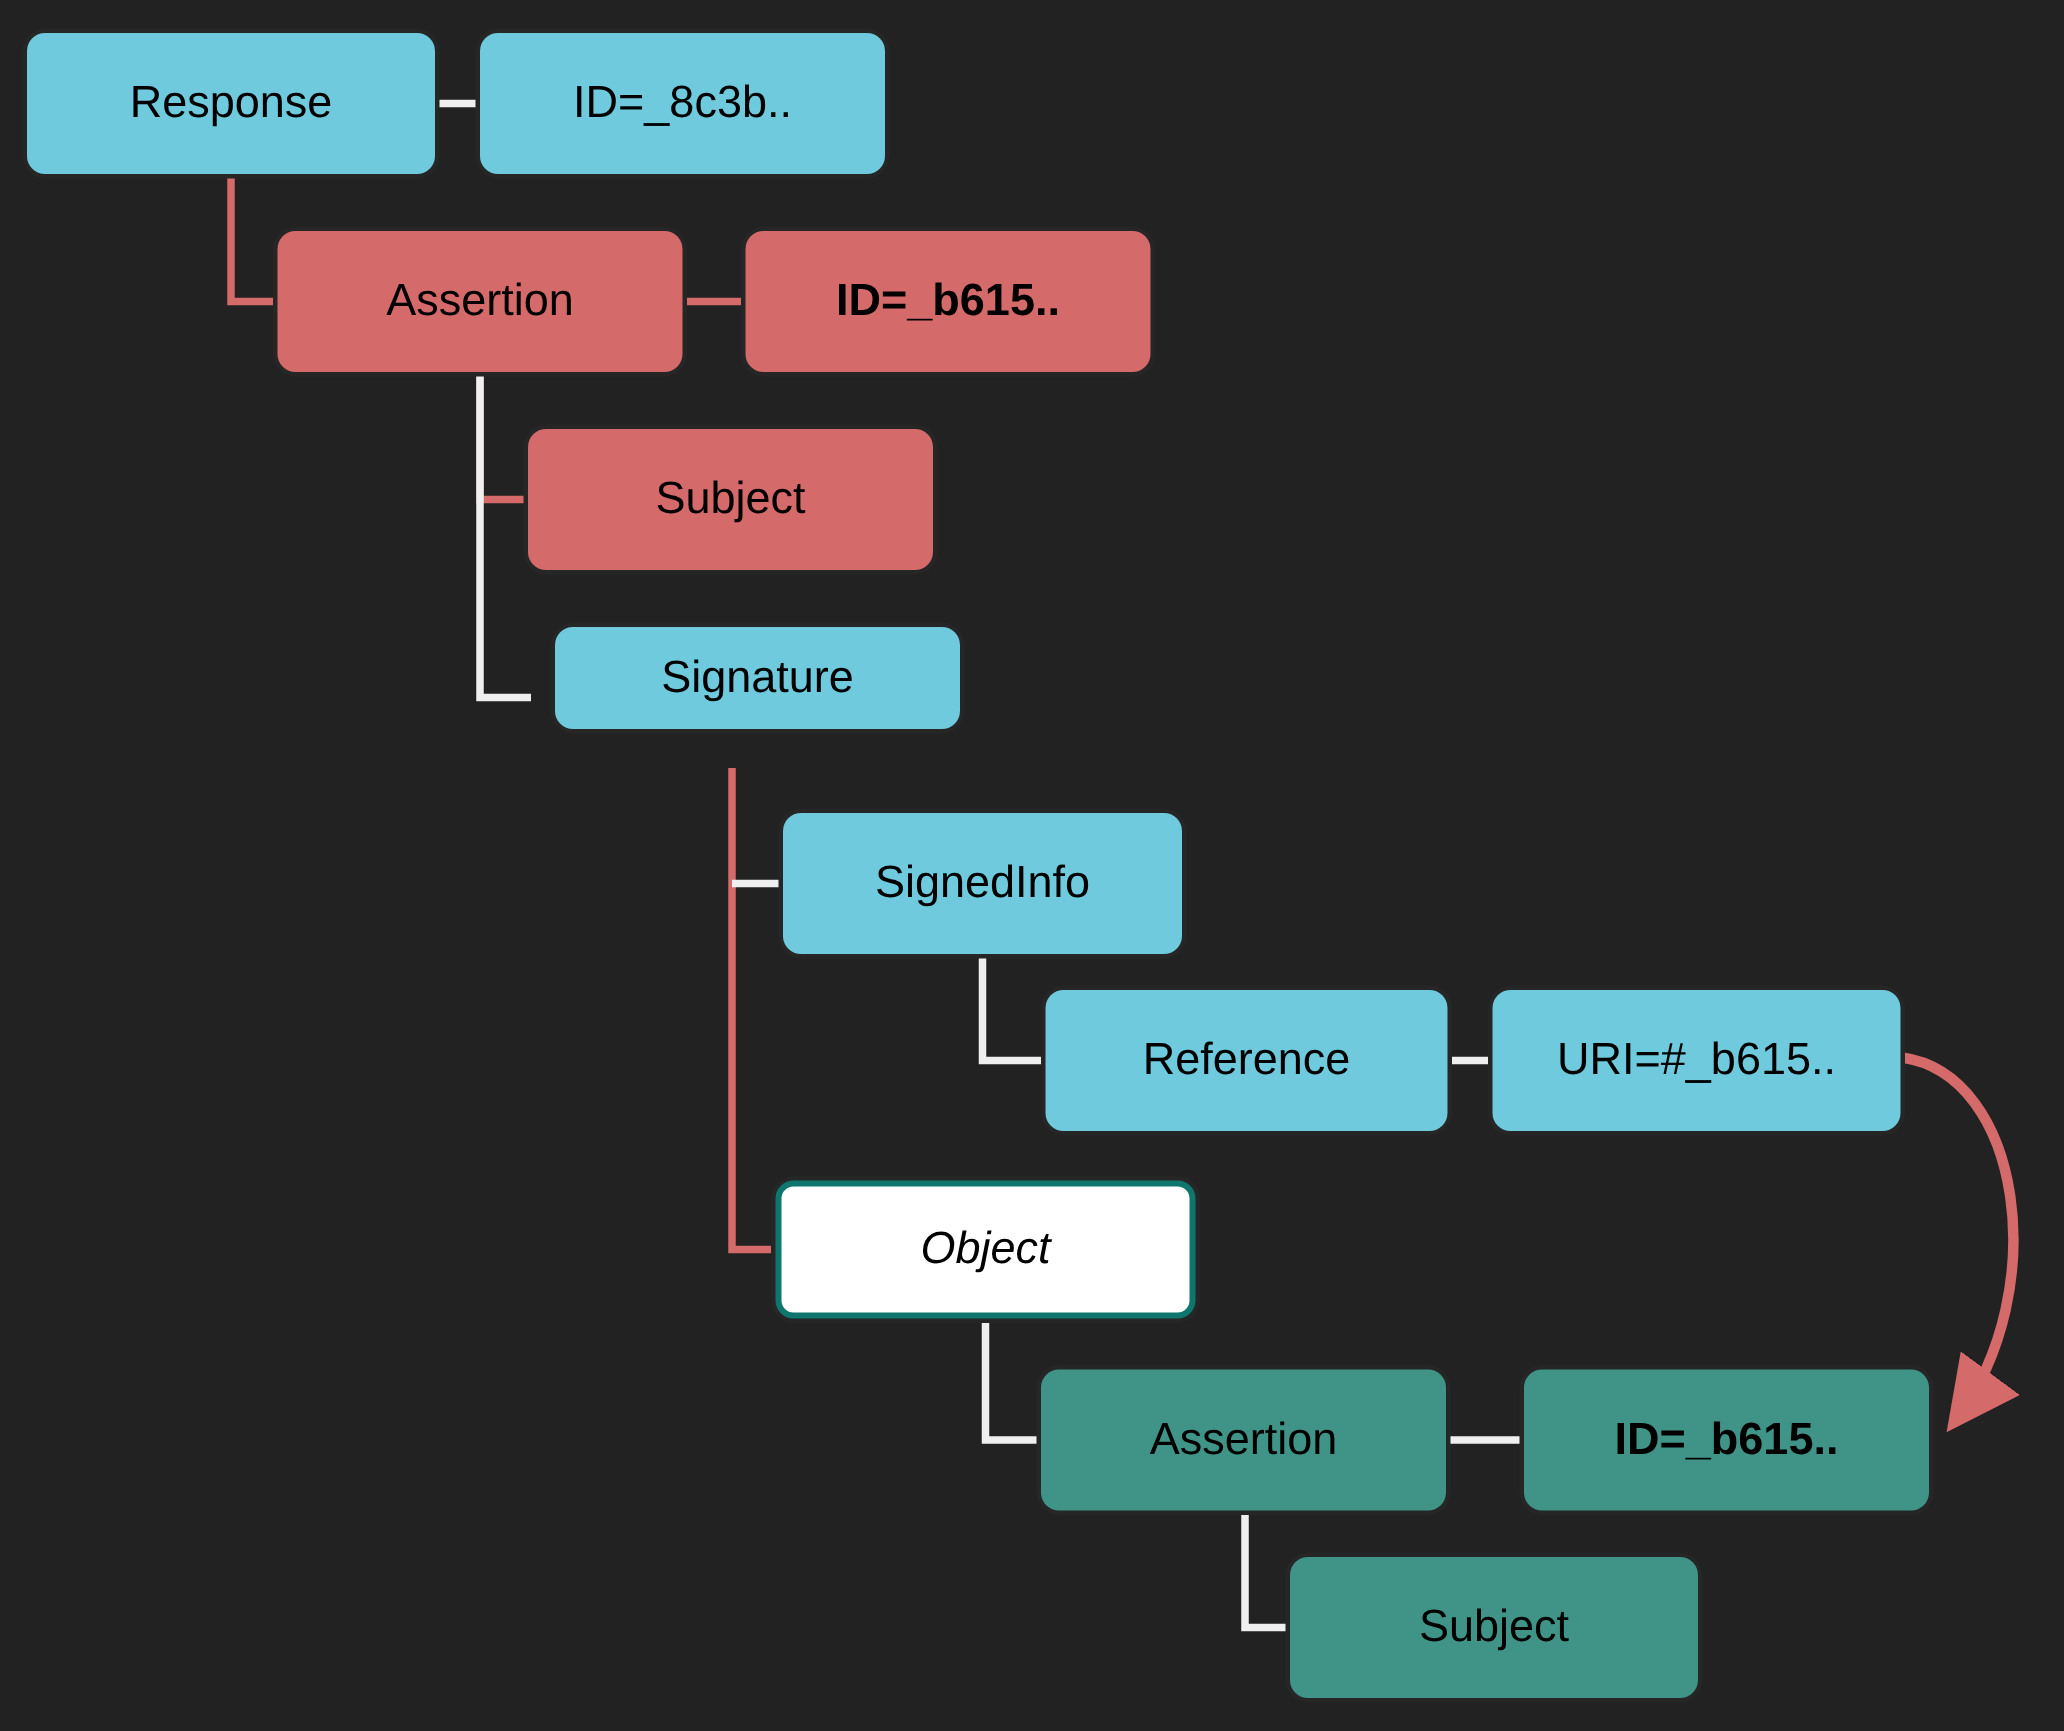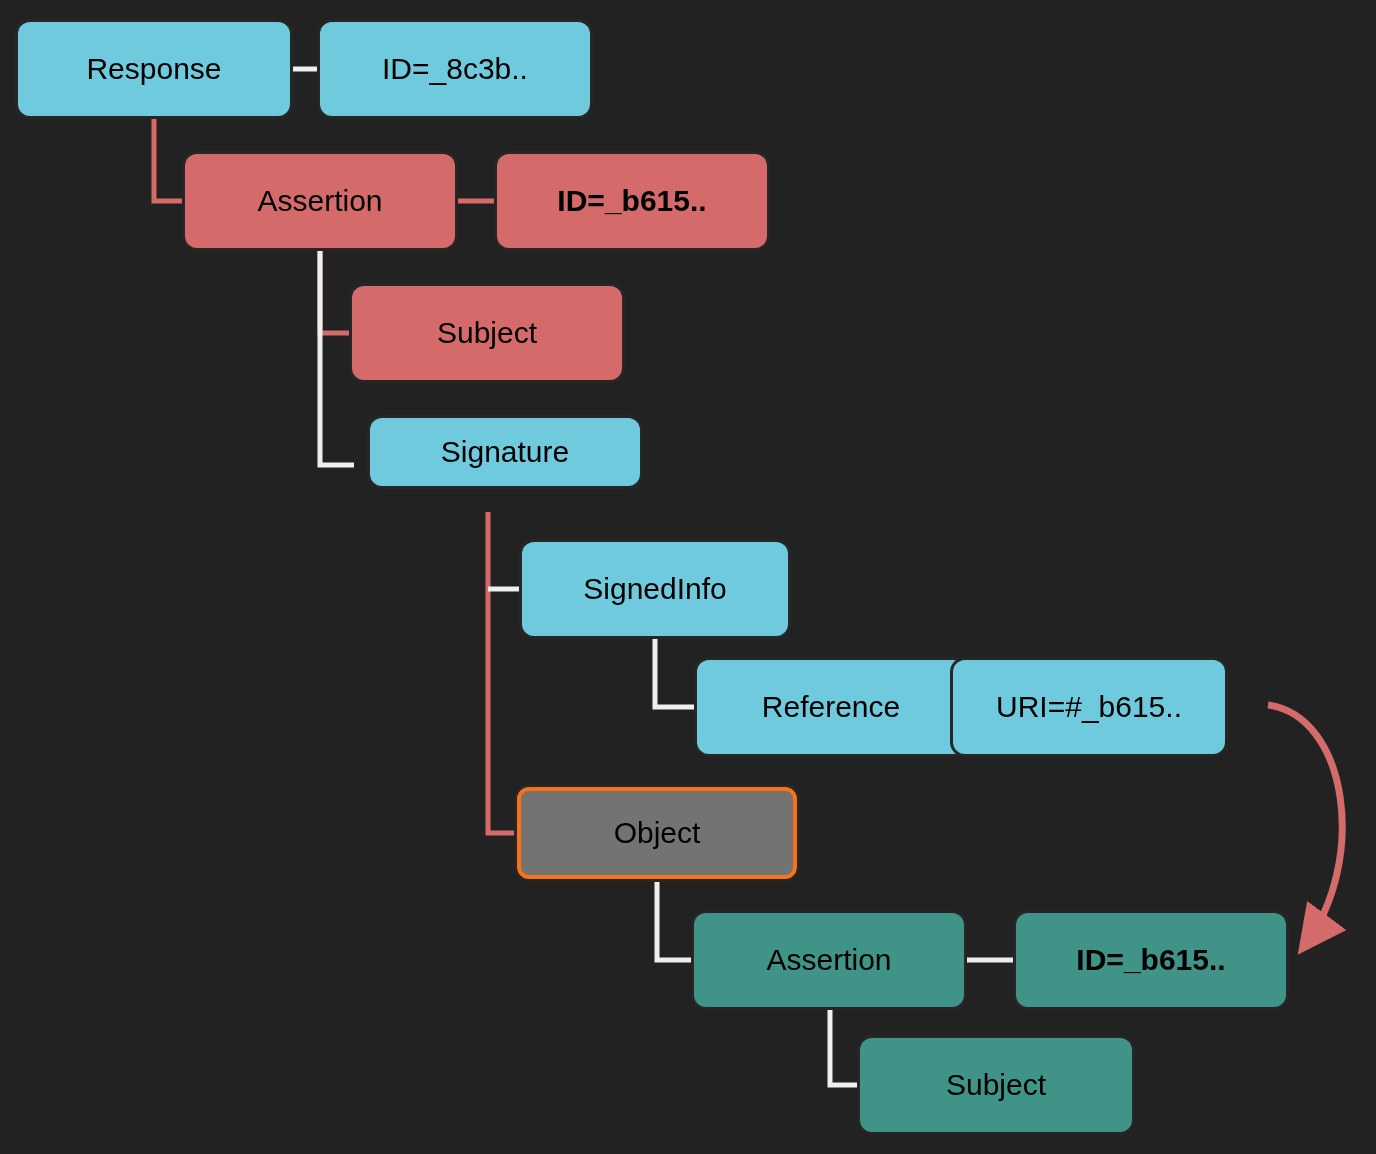--- a/index.html
+++ b/index.html
@@ -38,23 +38,24 @@
     color: #000000;
     text-align: center;
     box-shadow: 0 0 0 3px #262626;
     z-index: 5;
     -webkit-font-smoothing: antialiased;
   }
   .node.cyan   { background: #6ECADC; }
   .node.salmon { background: #D46A6A; }
   .node.teal   { background: #3F9487; }
   .node.ghost  {
-    background: #737373;
-    border: 4px solid #f97316;
+    background: #ffffff;
+    border: 4px solid #0f766e;
     box-shadow: 0 0 0 3px #262626;
+    font-style: italic;
   }
   .node.bold { font-weight: bold; text-align: right; }
   .node-label {
     display: block;
     white-space: nowrap;
   }
 </style>
 </head>
 <body>
 
@@ -119,21 +120,21 @@
   </div>
 
   <div class="node cyan" style="left:522px; top:542px; width:266px; height:94px;">
     <span class="node-label">SignedInfo</span>
   </div>
 
   <div class="node cyan" style="left:697px; top:660px; width:268px; height:94px;">
     <span class="node-label">Reference</span>
   </div>
 
-  <div class="node cyan" style="left:953px; top:660px; width:272px; height:94px;">
+  <div class="node cyan" style="left:995px; top:660px; width:272px; height:94px;">
     <span class="node-label">URI=#_b615..</span>
   </div>
 
   <div class="node ghost" style="left:517px; top:787px; width:280px; height:92px;">
     <span class="node-label">Object</span>
   </div>
 
   <div class="node teal" style="left:694px; top:913px; width:270px; height:94px;">
     <span class="node-label">Assertion</span>
   </div>

